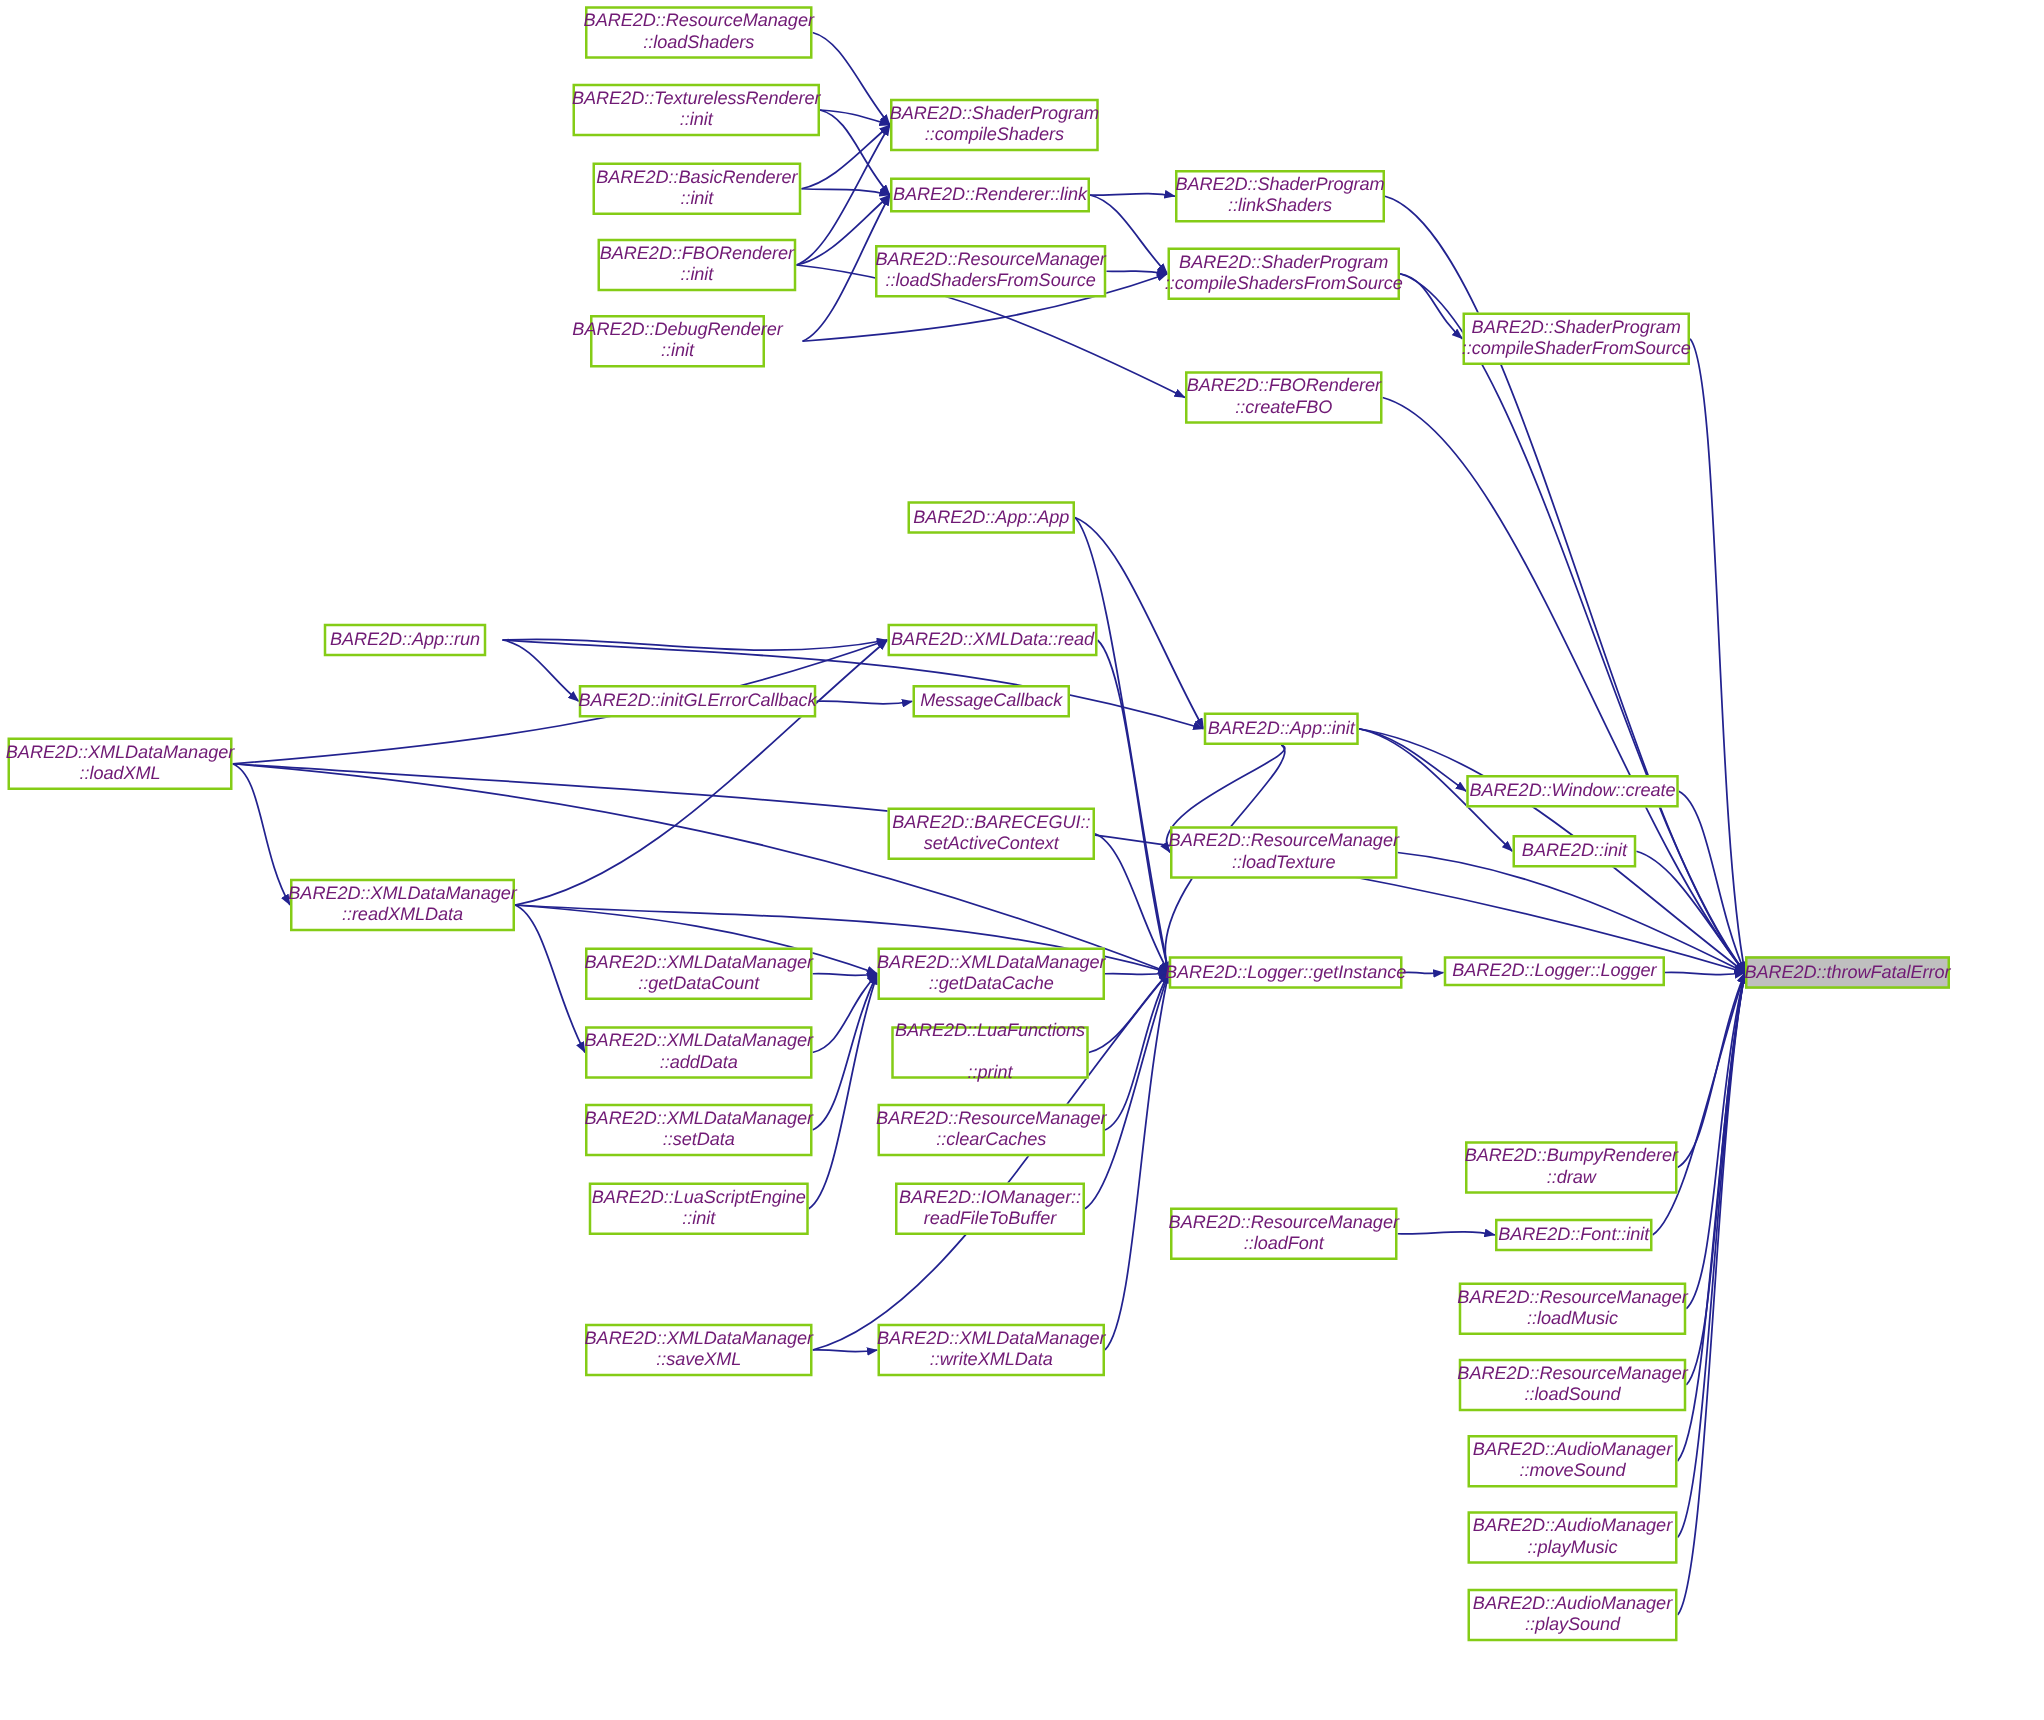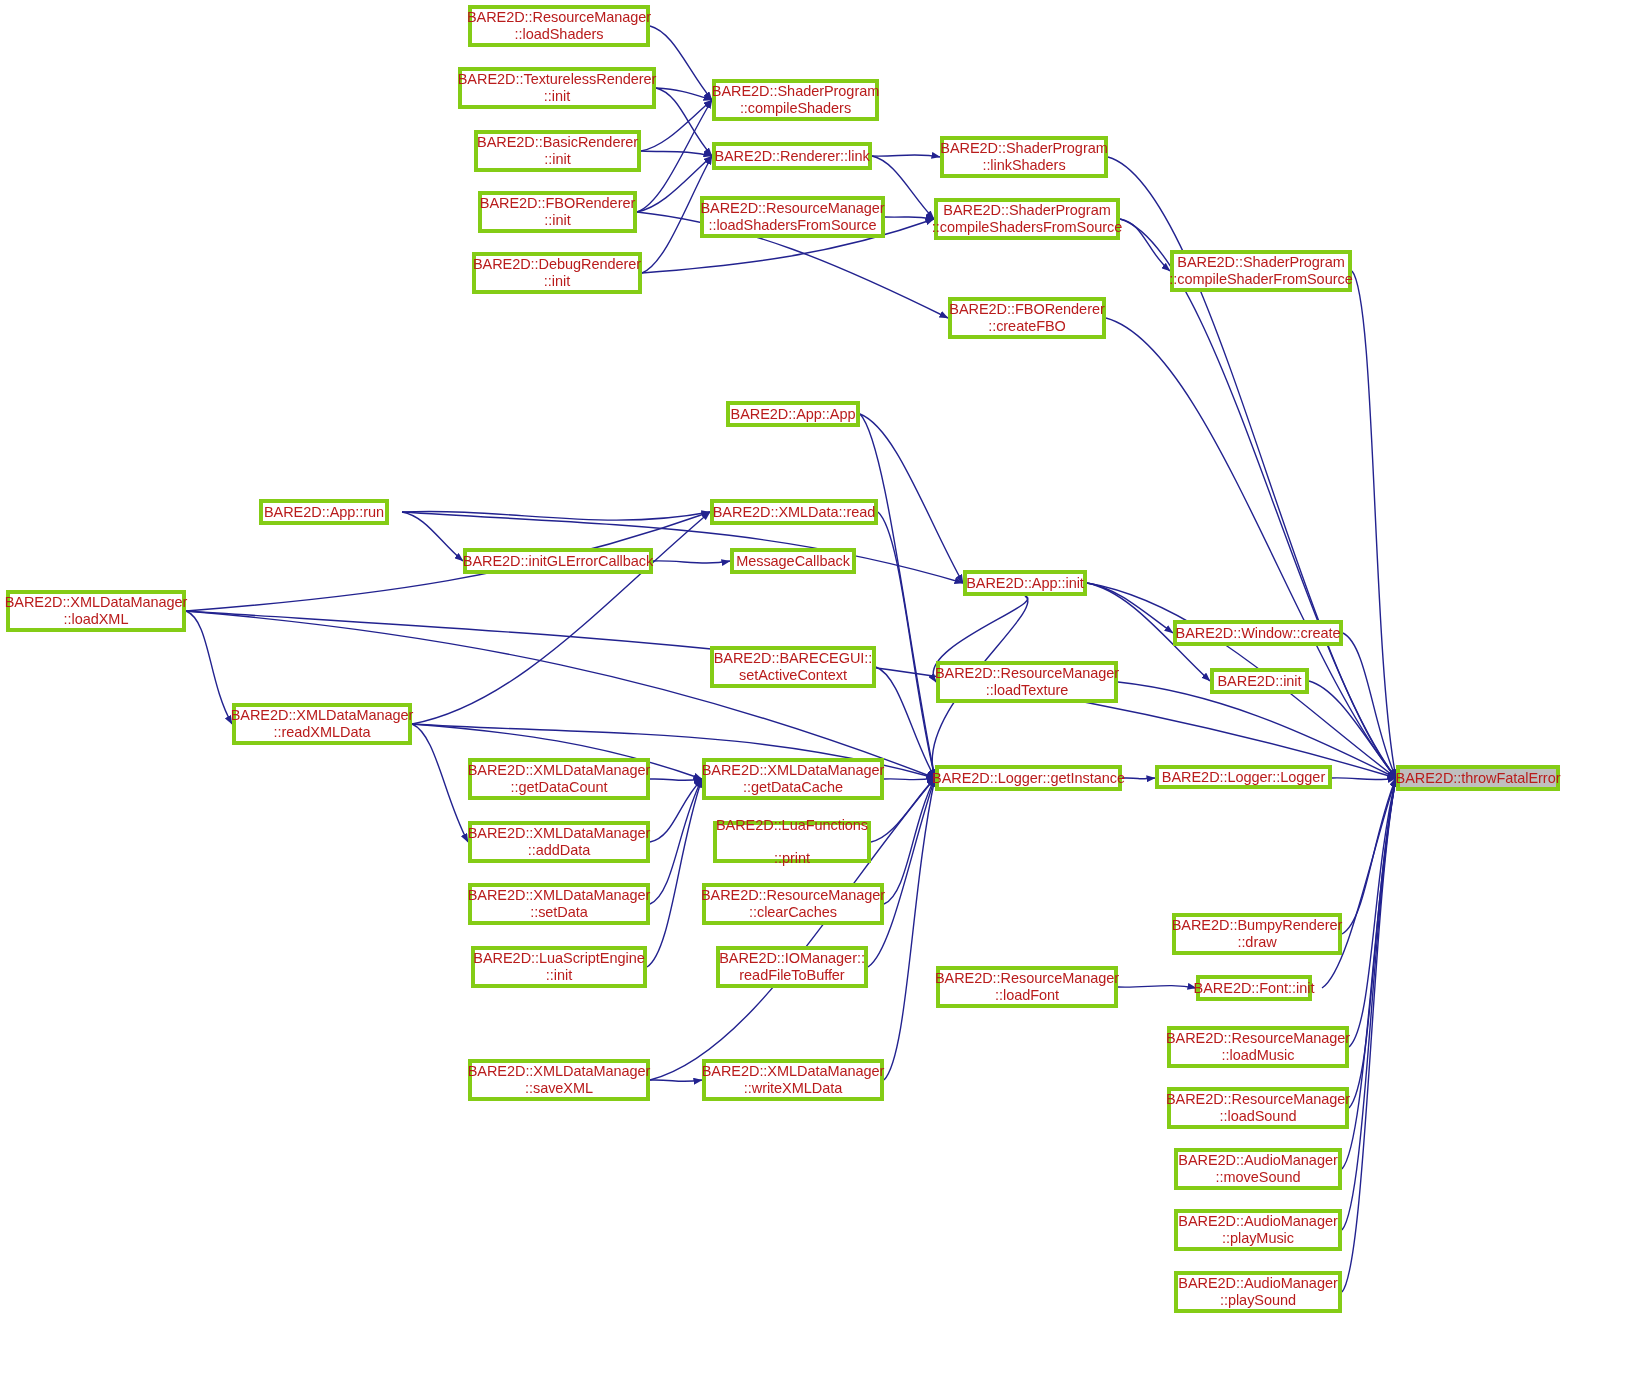--- a/index.html
+++ b/index.html
@@ -19,32 +19,33 @@
     position: absolute;
     left: 0;
     top: 0;
     width: 1635px;
     height: 1376px;
     pointer-events: none;
   }
   .node {
     position: absolute;
     box-sizing: border-box;
-    border: 4px solid #84cc16;
+    border: 2px solid #84cc16;
     background: #ffffff;
-    color: #b91c1c;
+    color: #701a75;
     font-size: 14.5px;
     line-height: 17px;
     text-align: center;
     display: flex;
     flex-direction: column;
     align-items: center;
     justify-content: center;
     white-space: pre;
     letter-spacing: -0.05px;
+    font-style: italic;
   }
   .node.highlight {
     background: #bfbfbf;
   }
   .node .ln { display: block; }
 </style>
 </head>
 <body>
 
 <div id="canvas">
@@ -123,21 +124,21 @@
   <div id="node-layer">
       <div class="node" style="left: 468px; top: 5px; width: 182px; height: 42px;"><span class="ln">BARE2D::ResourceManager</span><span class="ln">::loadShaders</span></div>
       <div class="node" style="left: 458px; top: 67px; width: 198px; height: 42px;"><span class="ln">BARE2D::TexturelessRenderer</span><span class="ln">::init</span></div>
       <div class="node" style="left: 712px; top: 79px; width: 167px; height: 42px;"><span class="ln">BARE2D::ShaderProgram</span><span class="ln">::compileShaders</span></div>
       <div class="node" style="left: 474px; top: 130px; width: 167px; height: 42px;"><span class="ln">BARE2D::BasicRenderer</span><span class="ln">::init</span></div>
       <div class="node" style="left: 712px; top: 142px; width: 160px; height: 28px;"><span class="ln">BARE2D::Renderer::link</span></div>
       <div class="node" style="left: 940px; top: 136px; width: 168px; height: 42px;"><span class="ln">BARE2D::ShaderProgram</span><span class="ln">::linkShaders</span></div>
       <div class="node" style="left: 478px; top: 191px; width: 159px; height: 42px;"><span class="ln">BARE2D::FBORenderer</span><span class="ln">::init</span></div>
       <div class="node" style="left: 700px; top: 196px; width: 185px; height: 42px;"><span class="ln">BARE2D::ResourceManager</span><span class="ln">::loadShadersFromSource</span></div>
       <div class="node" style="left: 934px; top: 198px; width: 186px; height: 42px;"><span class="ln">BARE2D::ShaderProgram</span><span class="ln">::compileShadersFromSource</span></div>
-      <div class="node" style="left: 472px; top: 252px; width: 170px; height: 42px;"><span class="ln">BARE2D::DebugRenderer</span><span class="ln">::init</span></div>
+      <div class="node" style="left: 472px; top: 252px; width: 140px; height: 42px;"><span class="ln">BARE2D::DebugRenderer</span><span class="ln">::init</span></div>
       <div class="node" style="left: 1170px; top: 250px; width: 182px; height: 42px;"><span class="ln">BARE2D::ShaderProgram</span><span class="ln">::compileShaderFromSource</span></div>
       <div class="node" style="left: 948px; top: 297px; width: 158px; height: 42px;"><span class="ln">BARE2D::FBORenderer</span><span class="ln">::createFBO</span></div>
       <div class="node" style="left: 726px; top: 401px; width: 134px; height: 26px;"><span class="ln">BARE2D::App::App</span></div>
       <div class="node" style="left: 259px; top: 499px; width: 130px; height: 26px;"><span class="ln">BARE2D::App::run</span></div>
       <div class="node" style="left: 710px; top: 499px; width: 168px; height: 26px;"><span class="ln">BARE2D::XMLData::read</span></div>
       <div class="node" style="left: 463px; top: 548px; width: 190px; height: 26px;"><span class="ln">BARE2D::initGLErrorCallback</span></div>
       <div class="node" style="left: 730px; top: 548px; width: 126px; height: 26px;"><span class="ln">MessageCallback</span></div>
       <div class="node" style="left: 963px; top: 570px; width: 124px; height: 26px;"><span class="ln">BARE2D::App::init</span></div>
       <div class="node" style="left: 1173px; top: 620px; width: 170px; height: 26px;"><span class="ln">BARE2D::Window::create</span></div>
       <div class="node" style="left: 6px; top: 590px; width: 180px; height: 42px;"><span class="ln">BARE2D::XMLDataManager</span><span class="ln">::loadXML</span></div>
@@ -151,21 +152,21 @@
       <div class="node" style="left: 1155px; top: 765px; width: 177px; height: 24px;"><span class="ln">BARE2D::Logger::Logger</span></div>
       <div class="node highlight" style="left: 1396px; top: 765px; width: 164px; height: 26px;"><span class="ln">BARE2D::throwFatalError</span></div>
       <div class="node" style="left: 468px; top: 821px; width: 182px; height: 42px;"><span class="ln">BARE2D::XMLDataManager</span><span class="ln">::addData</span></div>
       <div class="node" style="left: 713px; top: 821px; width: 158px; height: 42px; gap: 16px;"><span class="ln">BARE2D::LuaFunctions</span><span class="ln">::print</span></div>
       <div class="node" style="left: 468px; top: 883px; width: 182px; height: 42px;"><span class="ln">BARE2D::XMLDataManager</span><span class="ln">::setData</span></div>
       <div class="node" style="left: 702px; top: 883px; width: 182px; height: 42px;"><span class="ln">BARE2D::ResourceManager</span><span class="ln">::clearCaches</span></div>
       <div class="node" style="left: 1172px; top: 913px; width: 170px; height: 42px;"><span class="ln">BARE2D::BumpyRenderer</span><span class="ln">::draw</span></div>
       <div class="node" style="left: 471px; top: 946px; width: 176px; height: 42px;"><span class="ln">BARE2D::LuaScriptEngine</span><span class="ln">::init</span></div>
       <div class="node" style="left: 716px; top: 946px; width: 152px; height: 42px;"><span class="ln">BARE2D::IOManager::</span><span class="ln">readFileToBuffer</span></div>
       <div class="node" style="left: 936px; top: 966px; width: 182px; height: 42px;"><span class="ln">BARE2D::ResourceManager</span><span class="ln">::loadFont</span></div>
-      <div class="node" style="left: 1196px; top: 975px; width: 116px; height: 26px; text-align: center;"><span class="ln">BARE2D::Font::init</span></div>
+      <div class="node" style="left: 1196px; top: 975px; width: 126px; height: 26px; text-align: center;"><span class="ln">BARE2D::Font::init</span></div>
       <div class="node" style="left: 1167px; top: 1026px; width: 182px; height: 42px;"><span class="ln">BARE2D::ResourceManager</span><span class="ln">::loadMusic</span></div>
       <div class="node" style="left: 1167px; top: 1087px; width: 182px; height: 42px;"><span class="ln">BARE2D::ResourceManager</span><span class="ln">::loadSound</span></div>
       <div class="node" style="left: 468px; top: 1059px; width: 182px; height: 42px;"><span class="ln">BARE2D::XMLDataManager</span><span class="ln">::saveXML</span></div>
       <div class="node" style="left: 702px; top: 1059px; width: 182px; height: 42px;"><span class="ln">BARE2D::XMLDataManager</span><span class="ln">::writeXMLData</span></div>
       <div class="node" style="left: 1174px; top: 1148px; width: 168px; height: 42px;"><span class="ln">BARE2D::AudioManager</span><span class="ln">::moveSound</span></div>
       <div class="node" style="left: 1174px; top: 1209px; width: 168px; height: 42px;"><span class="ln">BARE2D::AudioManager</span><span class="ln">::playMusic</span></div>
       <div class="node" style="left: 1174px; top: 1271px; width: 168px; height: 42px;"><span class="ln">BARE2D::AudioManager</span><span class="ln">::playSound</span></div>
     </div>
 </div>
 

